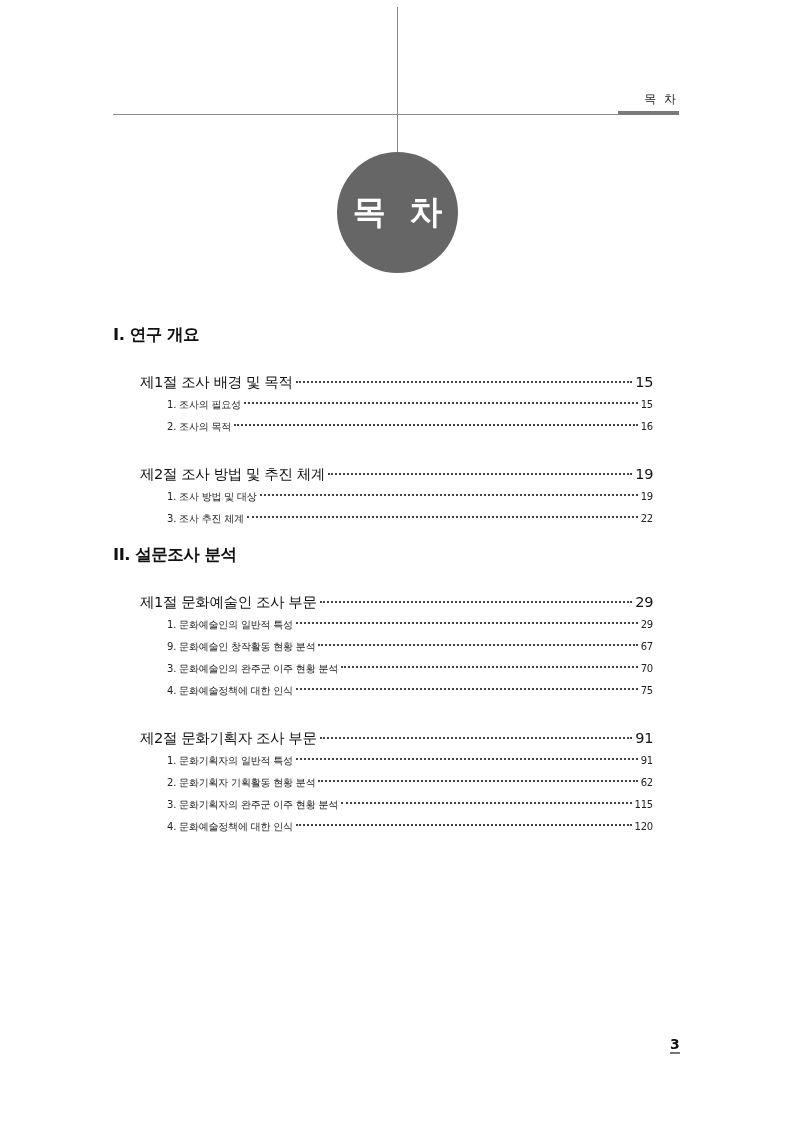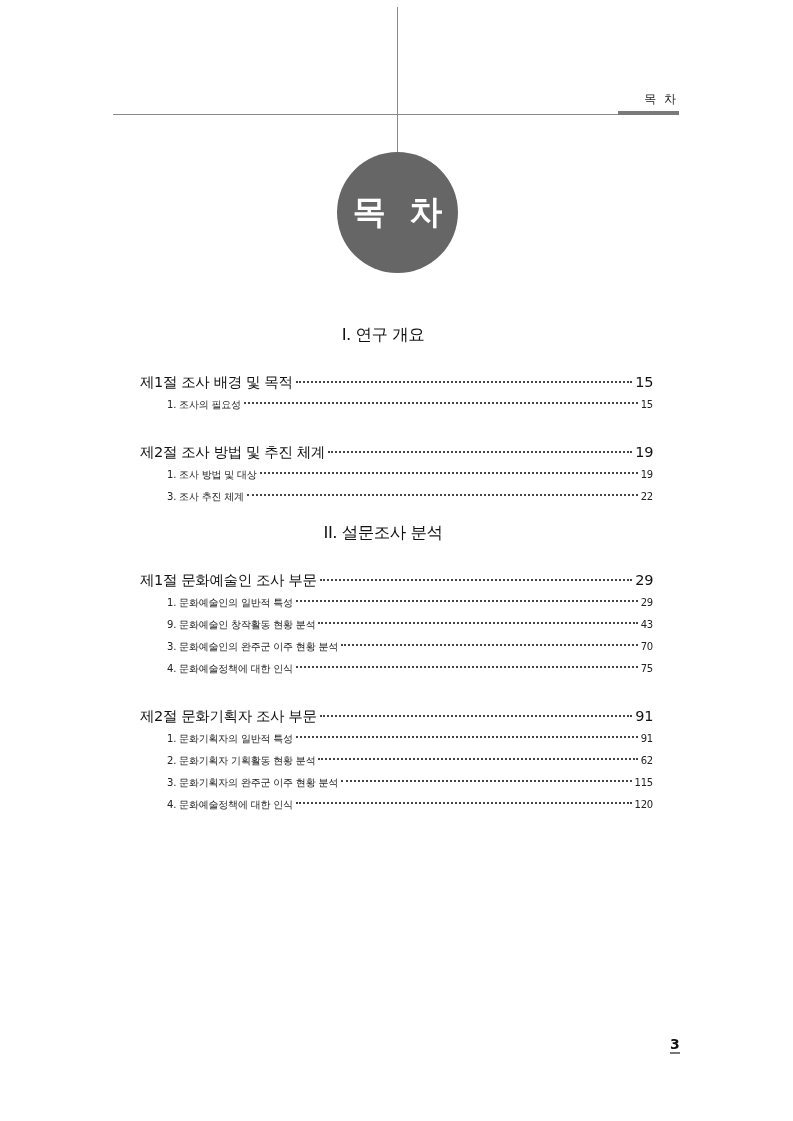--- a/index.html
+++ b/index.html
@@ -7,21 +7,21 @@
            font-family: "DejaVu Sans", "Liberation Sans", sans-serif; color: #111; }
     .vline { position: absolute; left: 397px; top: 7px; width: 1px; height: 152px; background: #8a8a8a; }
     .hline { position: absolute; left: 113px; top: 114px; width: 505px; height: 1px; background: #8a8a8a; }
     .hbar { position: absolute; left: 618px; top: 111px; width: 61px; height: 4px; background: #7a7a7a; }
     .header-label { position: absolute; right: 115px; top: 91px; font-size: 12px; color: #222; letter-spacing: 2px; }
     .circle { position: absolute; left: 337px; top: 152px; width: 121px; height: 121px; border-radius: 50%;
               background: #666666; display: flex; align-items: center; justify-content: center; }
     .circle span { color: #fff; font-weight: bold; font-size: 33px; letter-spacing: 6px; padding-left: 6px; }
 
     .toc { position: absolute; left: 113px; top: 320px; width: 540px; }
-    .chapter { font-weight: normal; font-size: 16.5px; height: 30px; line-height: 30px; letter-spacing: -0.5px; text-align: center; }
+    .chapter { font-weight: bold; font-size: 16.5px; height: 30px; line-height: 30px; letter-spacing: -0.5px; }
     .chapter.first { margin-bottom: 20px; }
     .entry { display: flex; align-items: baseline; white-space: nowrap; }
     .entry .t { flex: 0 0 auto; }
     .entry .dots { flex: 1 1 auto; border-bottom: 2px dotted #444; margin: 0 3px; transform: translateY(-4px); min-width: 10px; }
     .entry .p { flex: 0 0 auto; text-align: right; }
     .section { font-weight: normal; font-size: 14.5px; height: 24px; line-height: 24px; margin-left: 27px; letter-spacing: -0.4px; }
     .item { font-size: 10px; height: 22px; line-height: 22px; margin-left: 54px; color: #222; letter-spacing: -0.2px; }
     .group { margin-bottom: 24px; }
     .page-number { position: absolute; left: 670px; top: 1036px; font-weight: bold; font-size: 14px;
                    border-bottom: 2px solid #777; line-height: 16px; }
@@ -45,20 +45,25 @@
     <div class="entry section">
       <span class="t">제1절 조사 배경 및 목적</span>
         <span class="dots"></span>
         <span class="p">15</span>
     </div>
     <div class="entry item">
       <span class="t">1. 조사의 필요성</span>
         <span class="dots"></span>
         <span class="p">15</span>
     </div>
+    <div class="entry item">
+      <span class="t">2. 조사의 목적</span>
+        <span class="dots"></span>
+        <span class="p">16</span>
+    </div>
   </div>
 
   <div class="group" style="margin-bottom:10px;">
     <div class="entry section">
       <span class="t">제2절 조사 방법 및 추진 체계</span>
         <span class="dots"></span>
         <span class="p">19</span>
     </div>
     <div class="entry item">
       <span class="t">1. 조사 방법 및 대상</span>
@@ -81,21 +86,21 @@
         <span class="p">29</span>
     </div>
     <div class="entry item">
       <span class="t">1. 문화예술인의 일반적 특성</span>
         <span class="dots"></span>
         <span class="p">29</span>
     </div>
     <div class="entry item">
       <span class="t">9. 문화예술인 창작활동 현황 분석</span>
         <span class="dots"></span>
-        <span class="p">43</span>
+        <span class="p">67</span>
     </div>
     <div class="entry item">
       <span class="t">3. 문화예술인의 완주군 이주 현황 분석</span>
         <span class="dots"></span>
         <span class="p">70</span>
     </div>
     <div class="entry item">
       <span class="t">4. 문화예술정책에 대한 인식</span>
         <span class="dots"></span>
         <span class="p">75</span>

